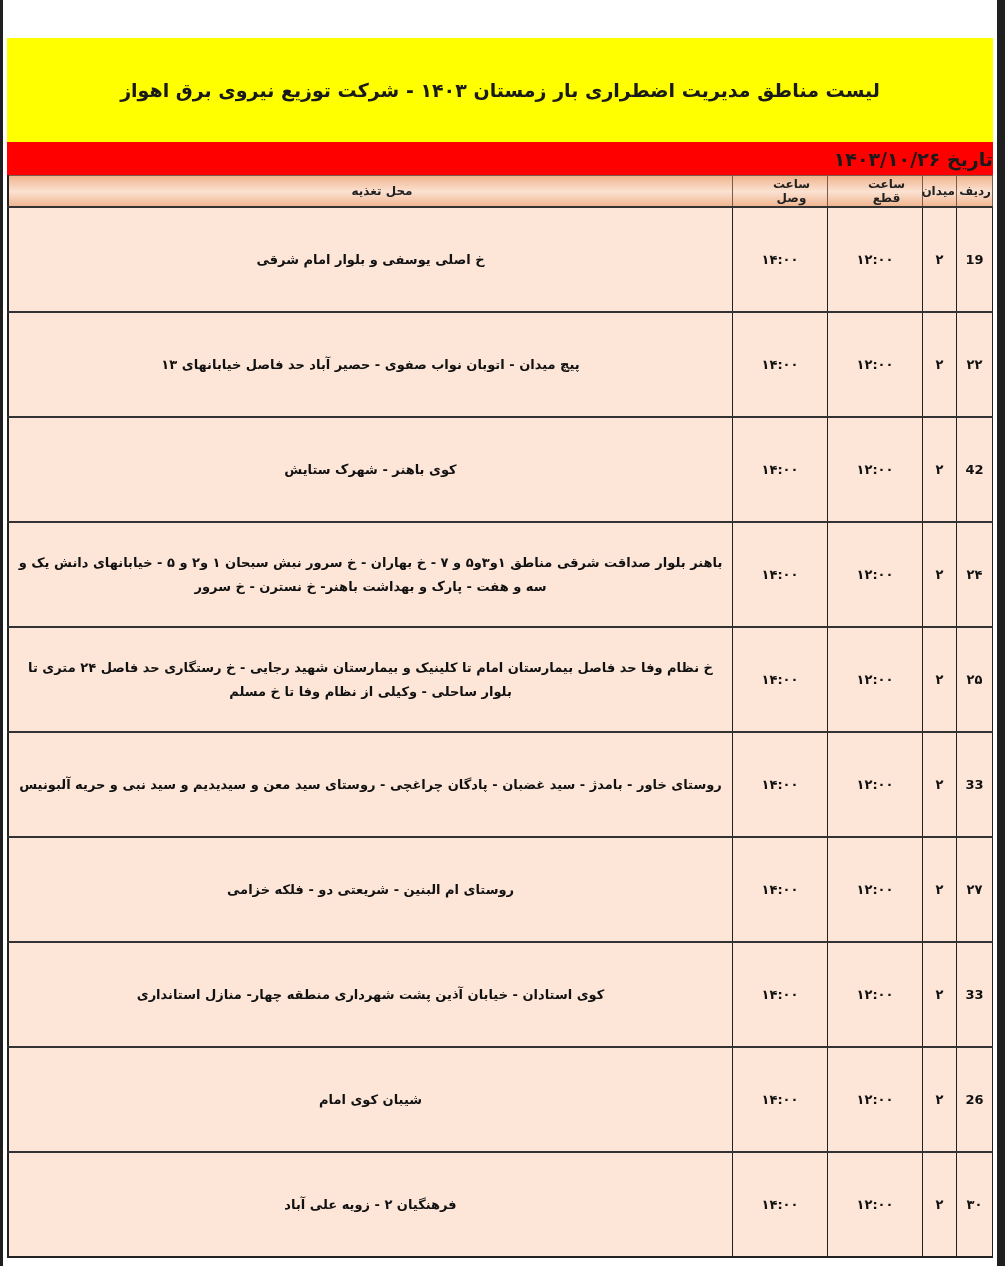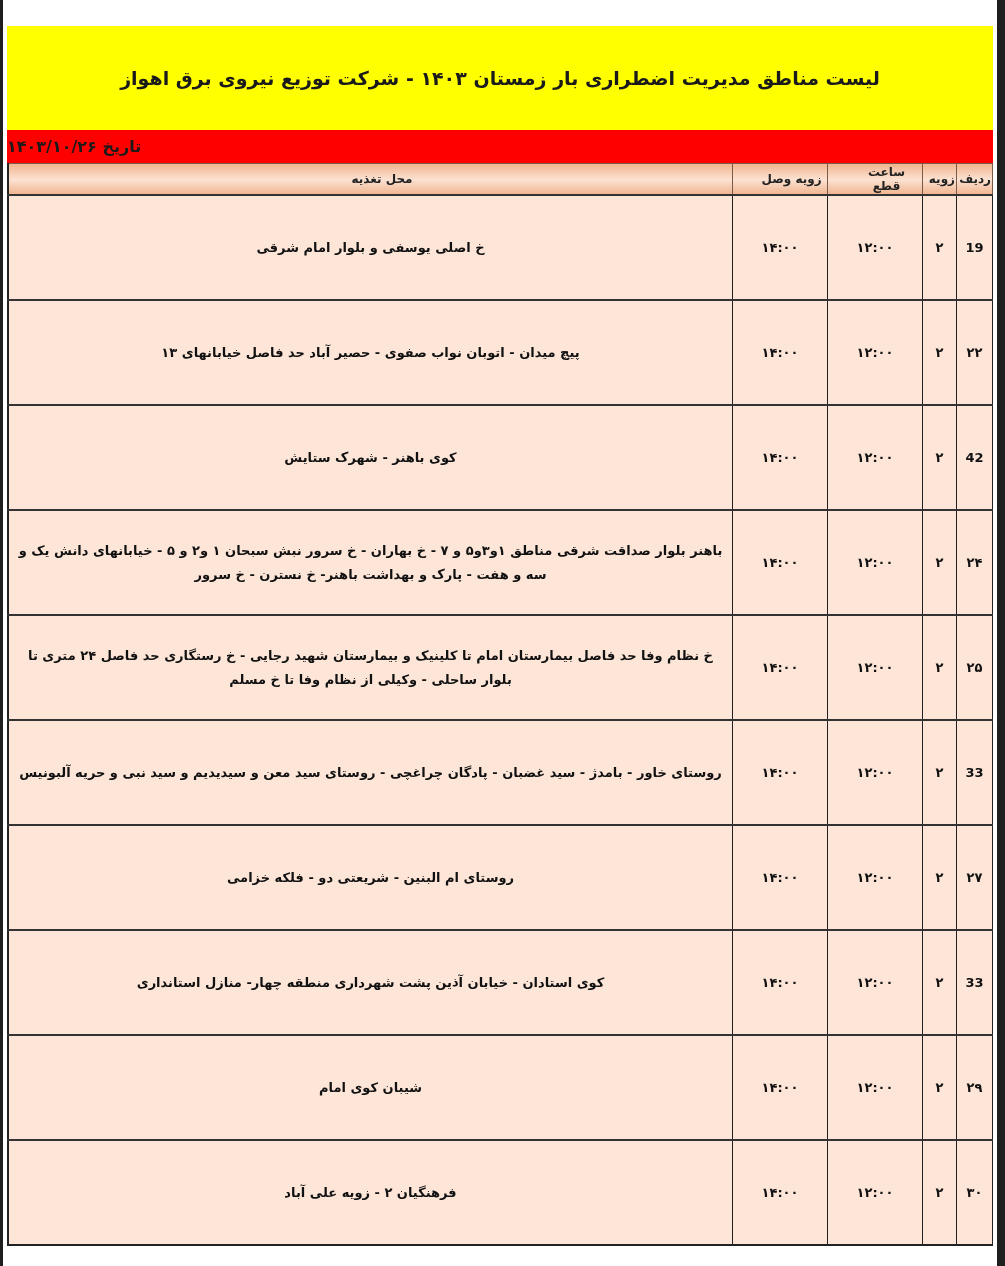--- a/index.html
+++ b/index.html
@@ -9,26 +9,26 @@
   }
   .edge-left { position:absolute; left:0; top:0; width:3px; height:1266px; background:#1f1f1f; }
   .edge-right { position:absolute; right:0; top:0; width:8px; height:1266px; background:#1f1f1f; }
   .sheet {
     position:absolute; left:7px; top:26px; width:986px;
     direction:rtl;
   }
   .title-band {
     height:104px; background:#ffff00;
     display:flex; align-items:center; justify-content:center;
-    font-weight:bold; font-size:19px; color:#1a1a1a;
+    font-weight:bold; font-size:19px; color:#1a1a1a;margin-top:12px;
   }
   .date-band {
     height:33px; background:#ff0000;
-    display:flex; align-items:center; justify-content:flex-end;
-    font-weight:bold; font-size:16px; color:#1a1a1a;
+    display:flex; align-items:center; justify-content:flex-start;
+    font-weight:bold; font-size:19px; color:#1a1a1a;
   }
   table {
     border-collapse:collapse; width:986px; table-layout:fixed;
     border-left:2px solid #222; border-bottom:2px solid #222;
   }
   th {
     height:27px; font-size:12px; font-weight:bold; color:#222;
     background:linear-gradient(to bottom, #f0b58f 0%, #fbe2d2 50%, #f0b58f 100%);
     border:1px solid #7a5a48; border-bottom:2px solid #333;padding-left:24px;
   }
@@ -62,23 +62,23 @@
     <colgroup>
       <col class="col-idx">
         <col class="col-block">
         <col class="col-cut">
         <col class="col-on">
         <col>
     </colgroup>
     <thead>
       <tr>
         <th>ردیف</th>
-        <th>زویه</th>
+        <th>میدان</th>
         <th>ساعت قطع</th>
-        <th>زویه وصل</th>
+        <th>ساعت وصل</th>
         <th>محل تغذیه</th>
       </tr>
     </thead>
     <tbody>
       <tr class="row">
         <td>19</td>
         <td>۲</td>
         <td>۱۲:۰۰</td>
         <td>۱۴:۰۰</td>
         <td class="loc">خ اصلی یوسفی و بلوار امام شرقی</td>
@@ -126,21 +126,21 @@
         <td class="loc">روستای ام البنین - شریعتی دو - فلکه خزامی</td>
       </tr>
       <tr class="row">
         <td>33</td>
         <td>۲</td>
         <td>۱۲:۰۰</td>
         <td>۱۴:۰۰</td>
         <td class="loc">کوی استادان - خیابان آذین پشت شهرداری منطقه چهار- منازل استانداری</td>
       </tr>
       <tr class="row">
-        <td>۲۹</td>
+        <td>26</td>
         <td>۲</td>
         <td>۱۲:۰۰</td>
         <td>۱۴:۰۰</td>
         <td class="loc">شیبان کوی امام</td>
       </tr>
       <tr class="row">
         <td>۳۰</td>
         <td>۲</td>
         <td>۱۲:۰۰</td>
         <td>۱۴:۰۰</td>

